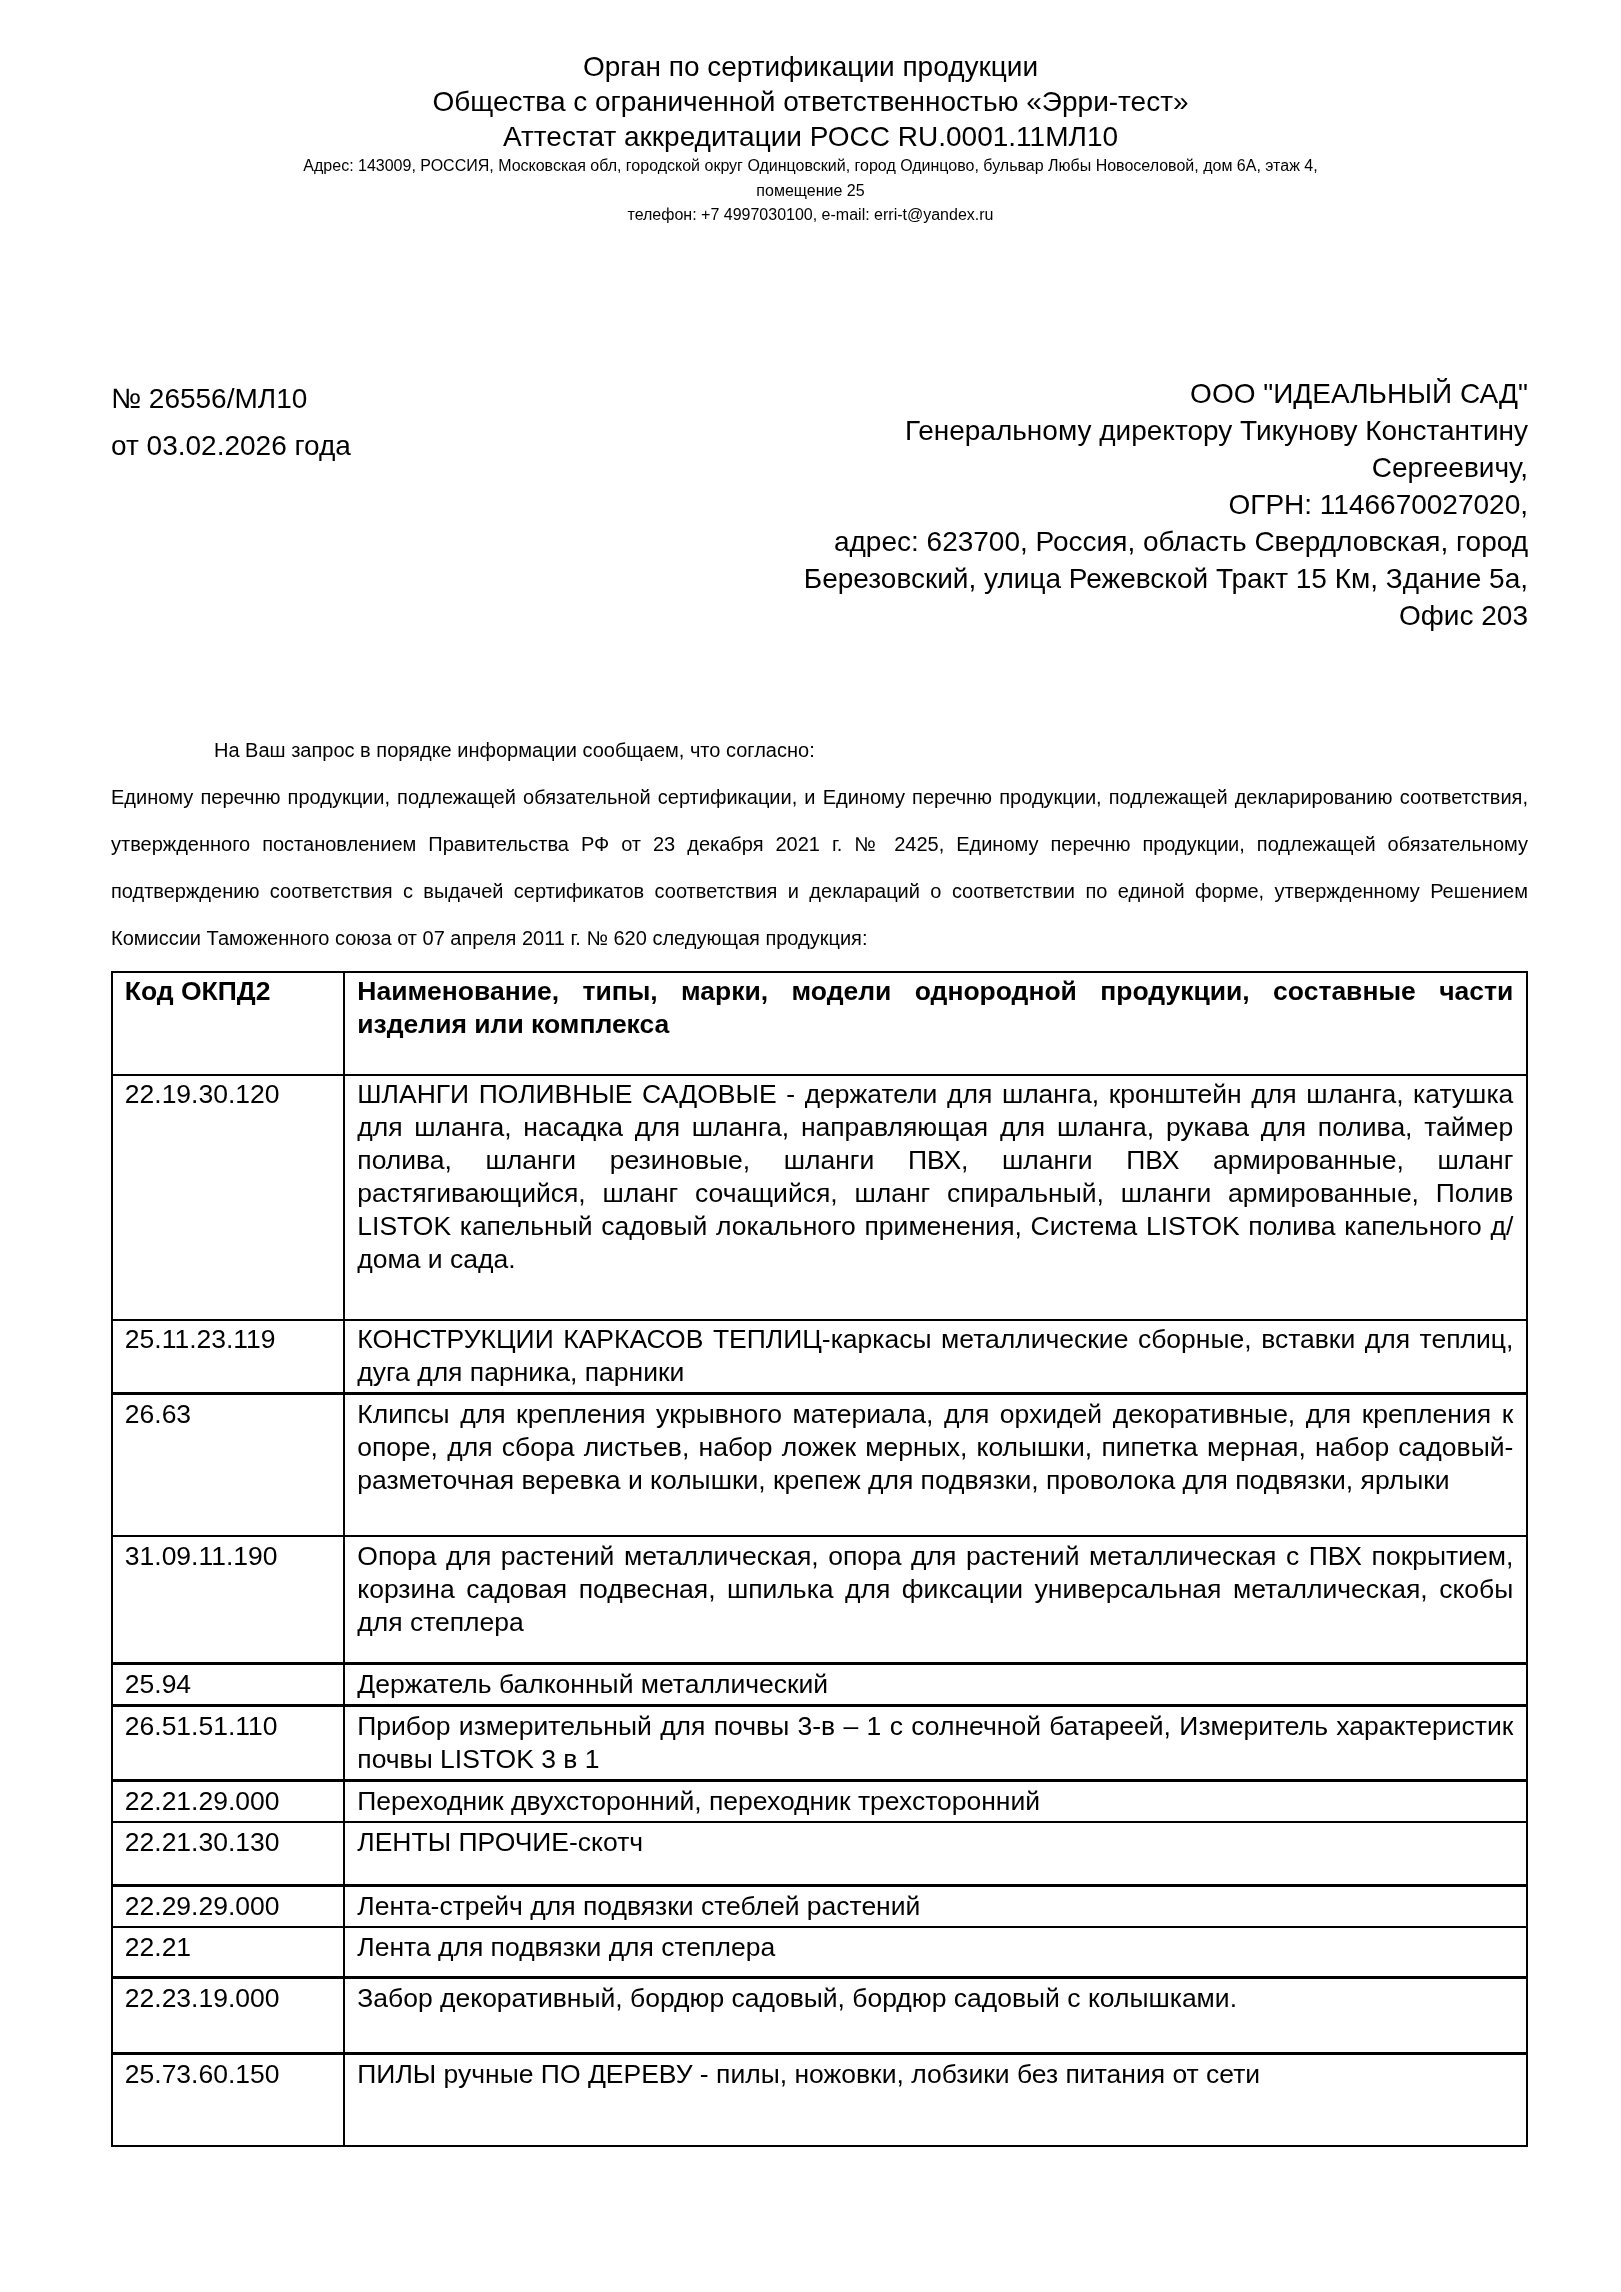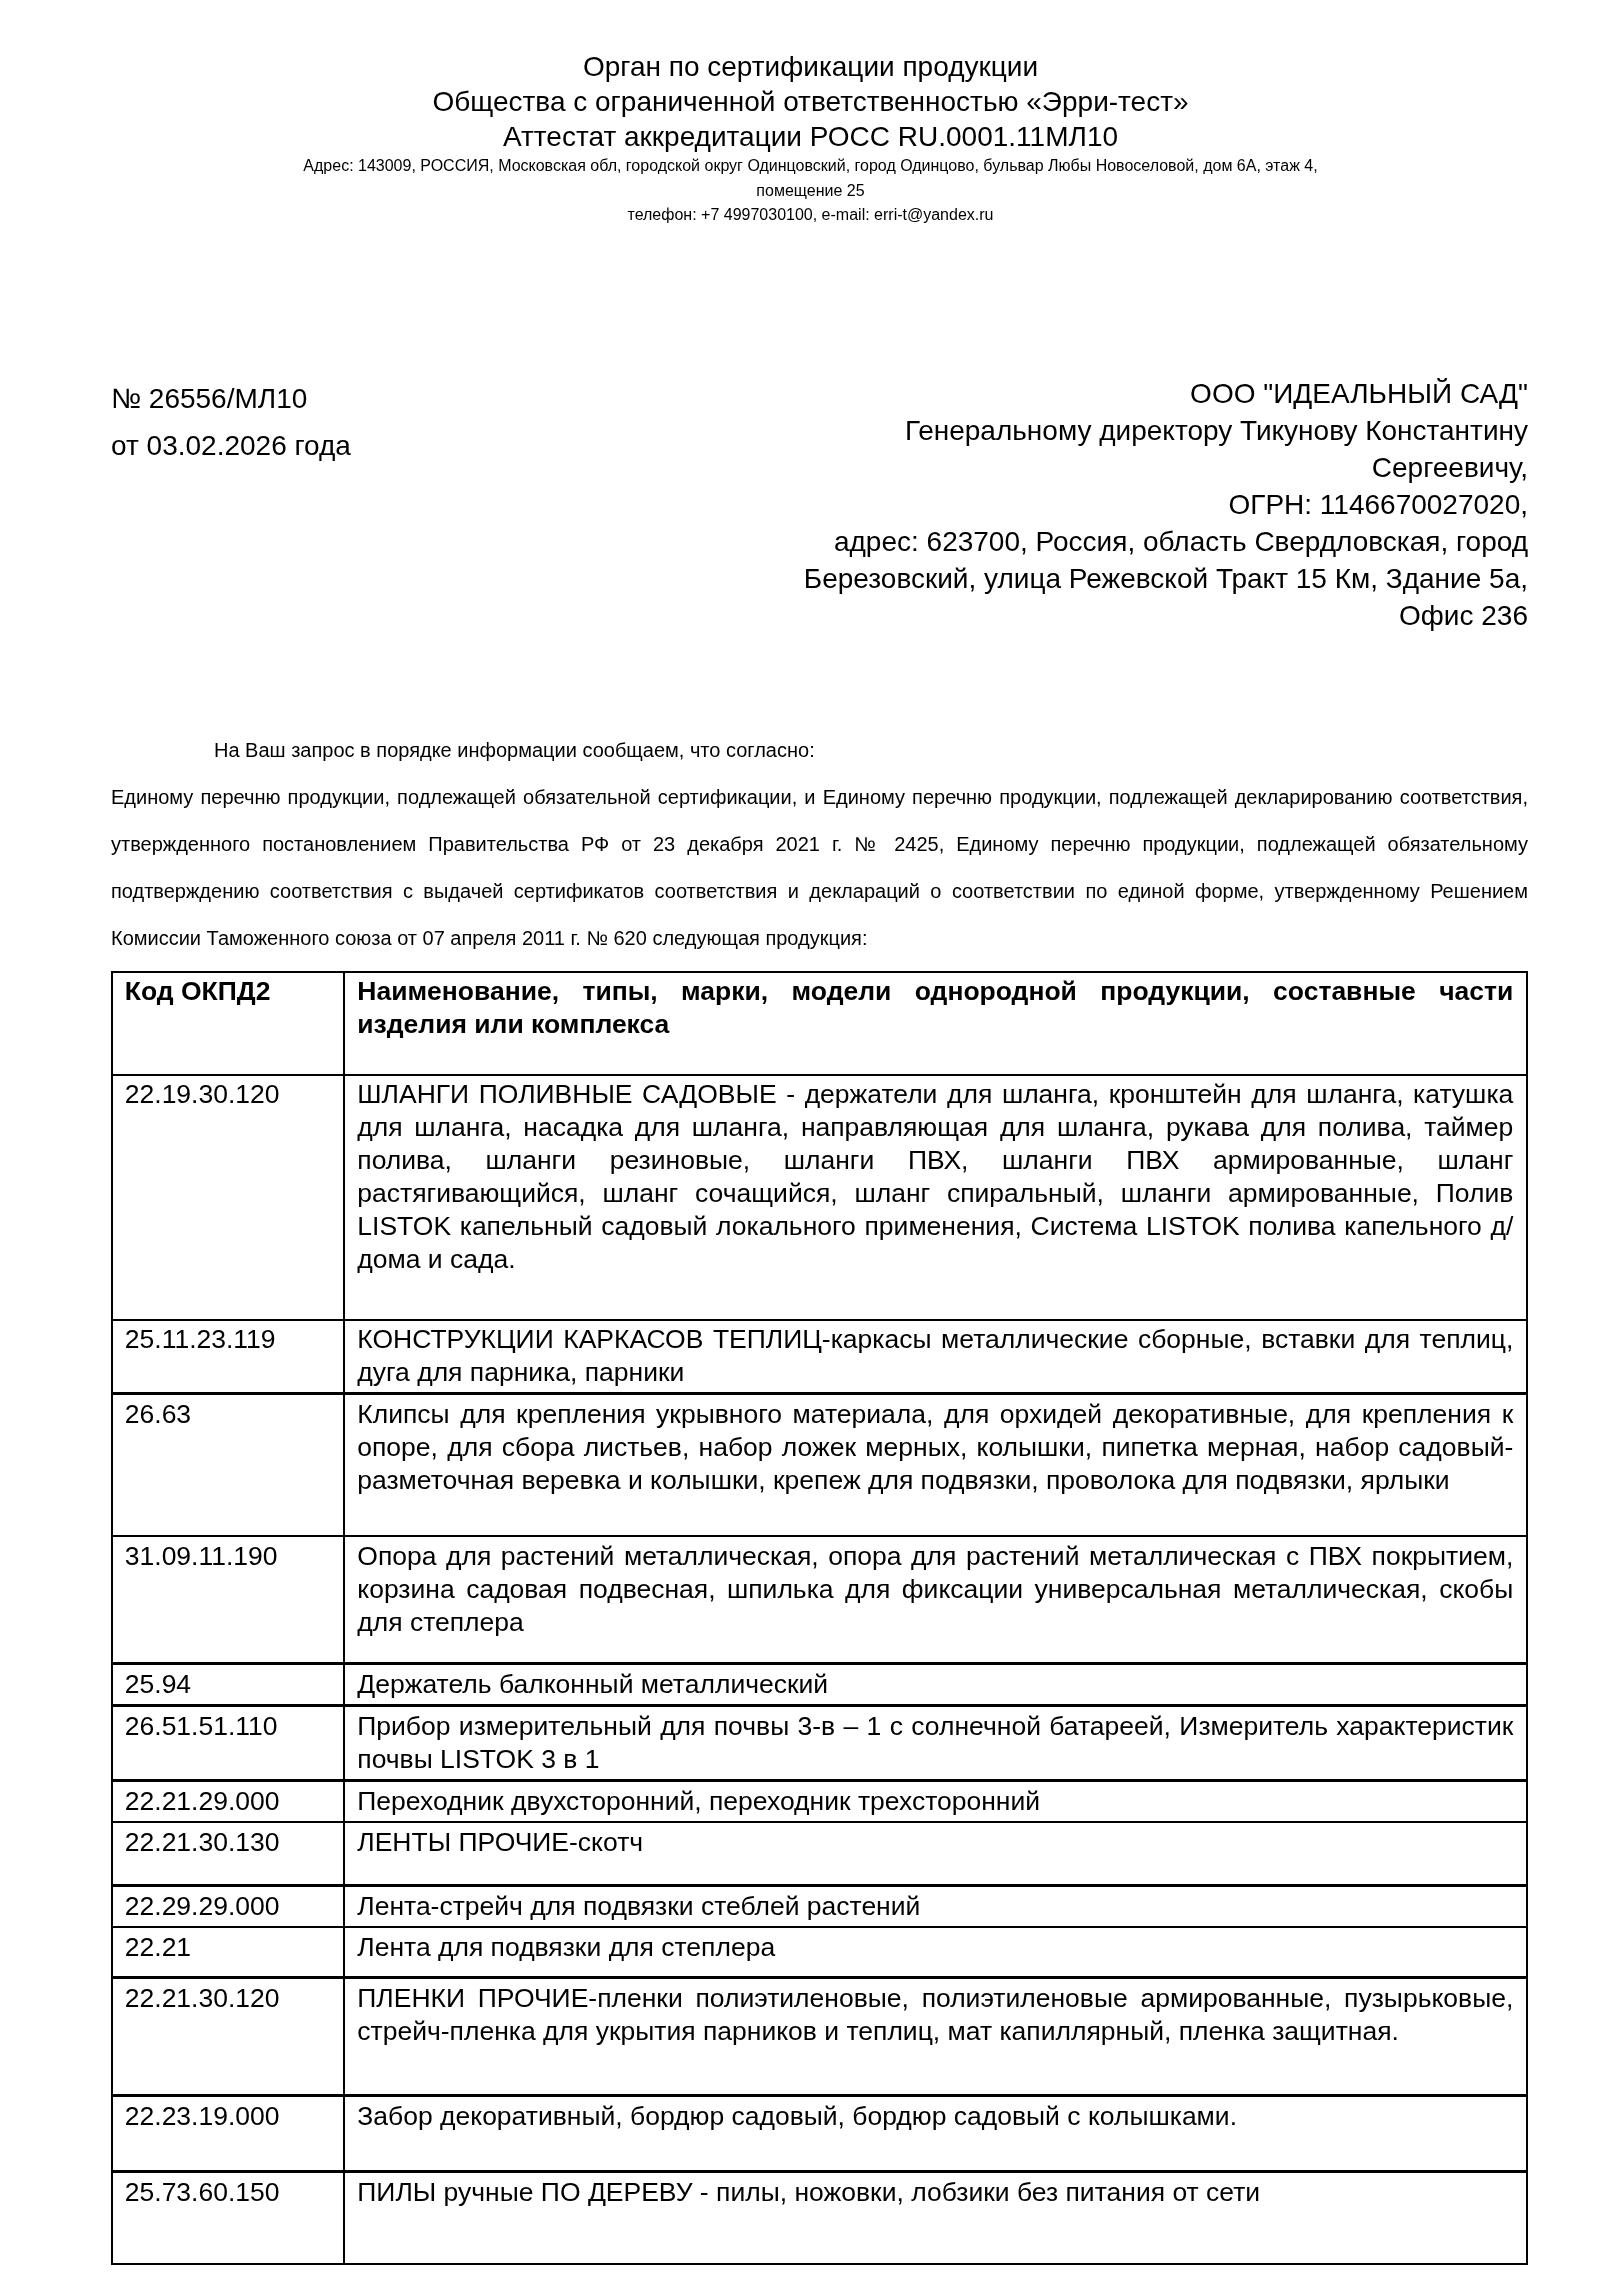--- a/index.html
+++ b/index.html
@@ -63,21 +63,21 @@
       <div>№ 26556/МЛ10</div>
       <div>от 03.02.2026 года</div>
     </div>
     <div class="ref-right">
       <div>ООО "ИДЕАЛЬНЫЙ САД"</div>
       <div>Генеральному директору Тикунову Константину</div>
       <div>Сергеевичу,</div>
       <div>ОГРН: 1146670027020,</div>
       <div>адрес: 623700, Россия, область Свердловская, город</div>
       <div>Березовский, улица Режевской Тракт 15 Км, Здание 5а,</div>
-      <div>Офис 236</div>
+      <div>Офис 203</div>
     </div>
   </section>
 
   <section class="body-text">
     <p class="intro">На Ваш запрос в порядке информации сообщаем, что согласно:</p>
     <p class="para">Единому перечню продукции, подлежащей обязательной сертификации, и Единому перечню продукции, подлежащей декларированию соответствия, утвержденного постановлением Правительства РФ от 23 декабря 2021 г. № 2425, Единому перечню продукции, подлежащей обязательному подтверждению соответствия с выдачей сертификатов соответствия и деклараций о соответствии по единой форме, утвержденному Решением Комиссии Таможенного союза от 07 апреля 2011 г. № 620 следующая продукция:</p>
   </section>
 
   <table class="products">
     <thead>
@@ -120,24 +120,20 @@
         <td class="cell-desc">ЛЕНТЫ ПРОЧИЕ-скотч</td>
       </tr>
       <tr class="h38 bt-thick">
         <td class="cell-code">22.29.29.000</td>
         <td class="cell-desc">Лента-стрейч для подвязки стеблей растений</td>
       </tr>
       <tr class="h52">
         <td class="cell-code">22.21</td>
         <td class="cell-desc">Лента для подвязки для степлера</td>
       </tr>
-      <tr class="h120 bt-thick">
-        <td class="cell-code">22.21.30.120</td>
-        <td class="cell-desc">ПЛЕНКИ ПРОЧИЕ-пленки полиэтиленовые, полиэтиленовые армированные, пузырьковые,  стрейч-пленка для укрытия парников и теплиц, мат капиллярный, пленка защитная.</td>
-      </tr>
       <tr class="h78 bt-thick">
         <td class="cell-code">22.23.19.000</td>
         <td class="cell-desc">Забор декоративный, бордюр садовый, бордюр садовый с колышками.</td>
       </tr>
       <tr class="h94 bt-thick">
         <td class="cell-code">25.73.60.150</td>
         <td class="cell-desc">ПИЛЫ ручные  ПО ДЕРЕВУ - пилы, ножовки, лобзики без питания от сети</td>
       </tr>
     </tbody>
   </table>

